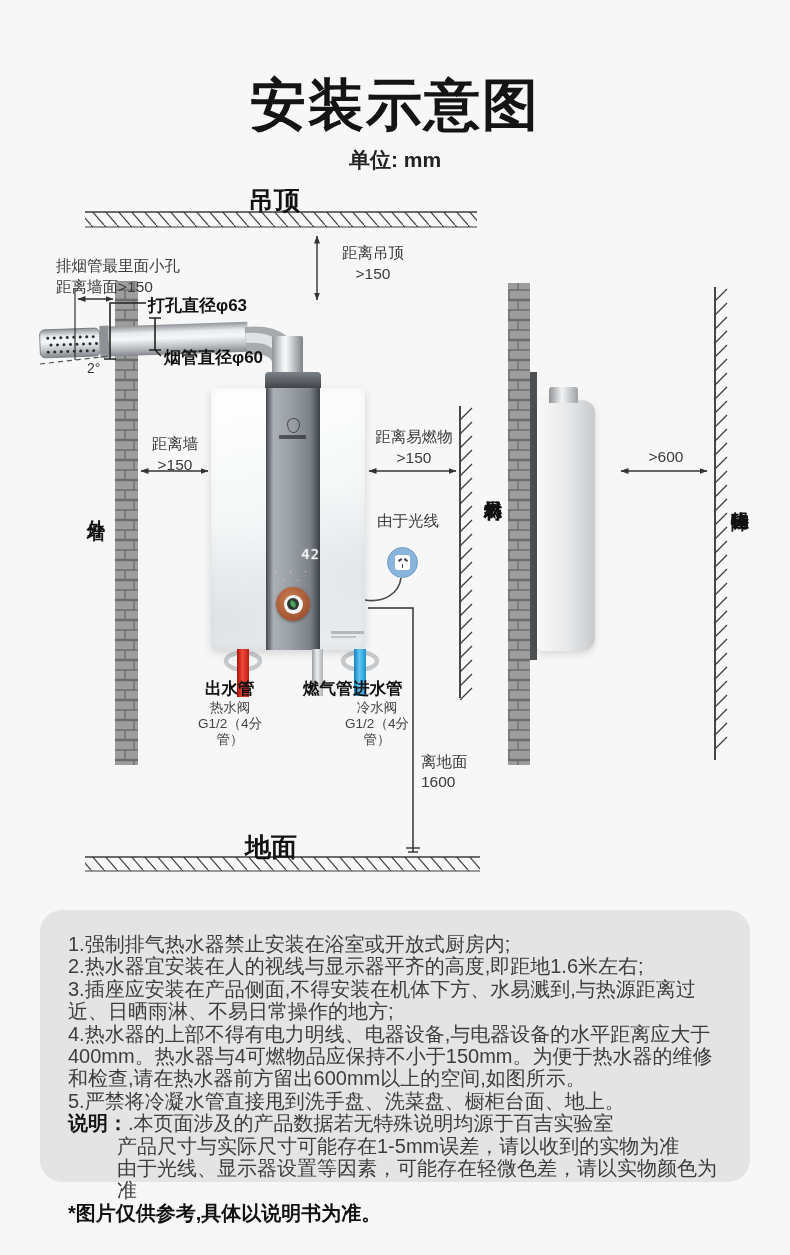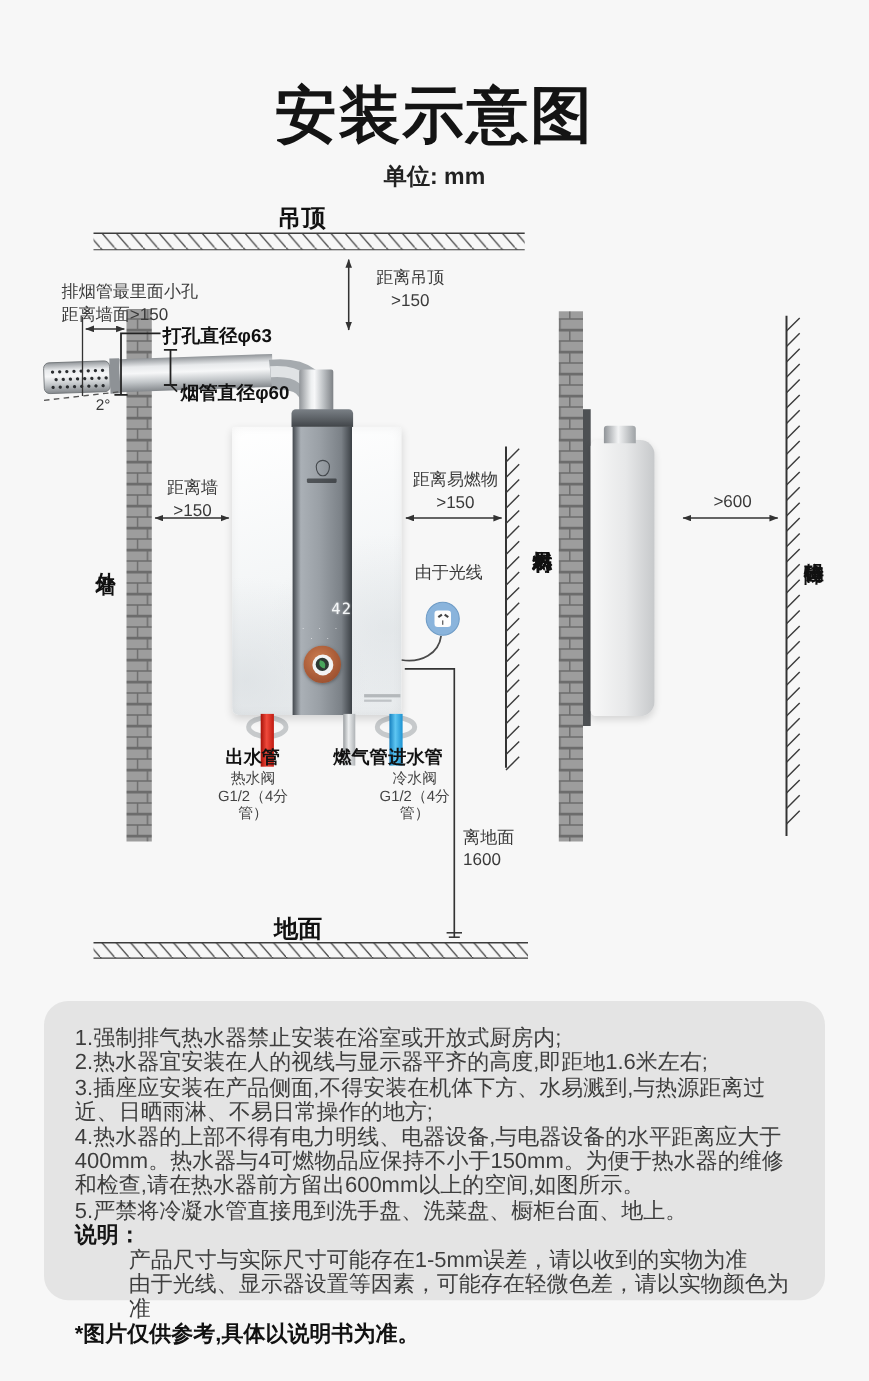--- a/index.html
+++ b/index.html
@@ -6,21 +6,21 @@
   body{width:790px;height:1255px;background:#f7f7f7;position:relative;overflow:hidden;
        font-family:"Liberation Sans", sans-serif;color:#333;}
   .abs{position:absolute;}
   
   .title{left:0;top:68px;width:790px;text-align:center;font-size:56px;font-weight:800;
          color:#141414;letter-spacing:2px;}
   .unit{left:0;top:146px;width:790px;text-align:center;font-size:21px;font-weight:600;color:#222;}
   
   .lbl{font-size:15.5px;color:#3a3a3a;line-height:21px;}
   .lbl-b{font-size:17px;font-weight:bold;color:#111;}
-  .big{font-size:22px;font-weight:bold;color:#111;}
+  .big{font-size:26px;font-weight:bold;color:#111;}
   .ctr{text-align:center;}
   .vert{writing-mode:vertical-rl;text-orientation:upright;font-size:18px;font-weight:bold;
         color:#111;letter-spacing:2px;}
   
   .flue{left:272px;top:336px;width:31px;height:38px;border-radius:2px;
         background:linear-gradient(90deg,#8f9397,#eef0f1 35%,#f7f8f9 45%,#bfc3c6 70%,#7d8185);}
   .cap{left:265px;top:372px;width:56px;height:26px;border-radius:4px 4px 0 0;
        background:linear-gradient(180deg,#7a8086,#44484c 60%,#35383c);}
   .heater-body{left:211px;top:388px;width:154px;height:262px;border-radius:3px 3px 6px 6px;
        background:radial-gradient(120% 60% at 8% 88%,rgba(206,212,216,.45),transparent 60%),
@@ -249,17 +249,18 @@
 <div class="abs big" style="left:243px;top:830px;width:56px;text-align:center;">地面</div>
 
 <div class="abs panel">
   <div class="note">1.强制排气热水器禁止安装在浴室或开放式厨房内;</div>
   <div class="note">2.热水器宜安装在人的视线与显示器平齐的高度,即距地1.6米左右;</div>
   <div class="note">3.插座应安装在产品侧面,不得安装在机体下方、水易溅到,与热源距离过近、日晒雨淋、不易日常操作的地方;</div>
   <div class="note">4.热水器的上部不得有电力明线、电器设备,与电器设备的水平距离应大于400mm。热水器与4可燃物品应保持不小于150mm。为便于热水器的维修和检查,请在热水器前方留出600mm以上的空间,如图所示。</div>
   <div class="note">5.严禁将冷凝水管直接甩到洗手盘、洗菜盘、橱柜台面、地上。</div>
   <div class="note remark-row">
     <span class="remark-label">说明：</span>
+    <span>.本页面涉及的产品数据若无特殊说明均源于百吉实验室</span>
   </div>
   <div class="note remark-sub">产品尺寸与实际尺寸可能存在1-5mm误差，请以收到的实物为准</div>
   <div class="note remark-sub">由于光线、显示器设置等因素，可能存在轻微色差，请以实物颜色为准</div>
   <div class="note disclaimer">*图片仅供参考,具体以说明书为准。</div>
 </div>
 
 </body></html>

